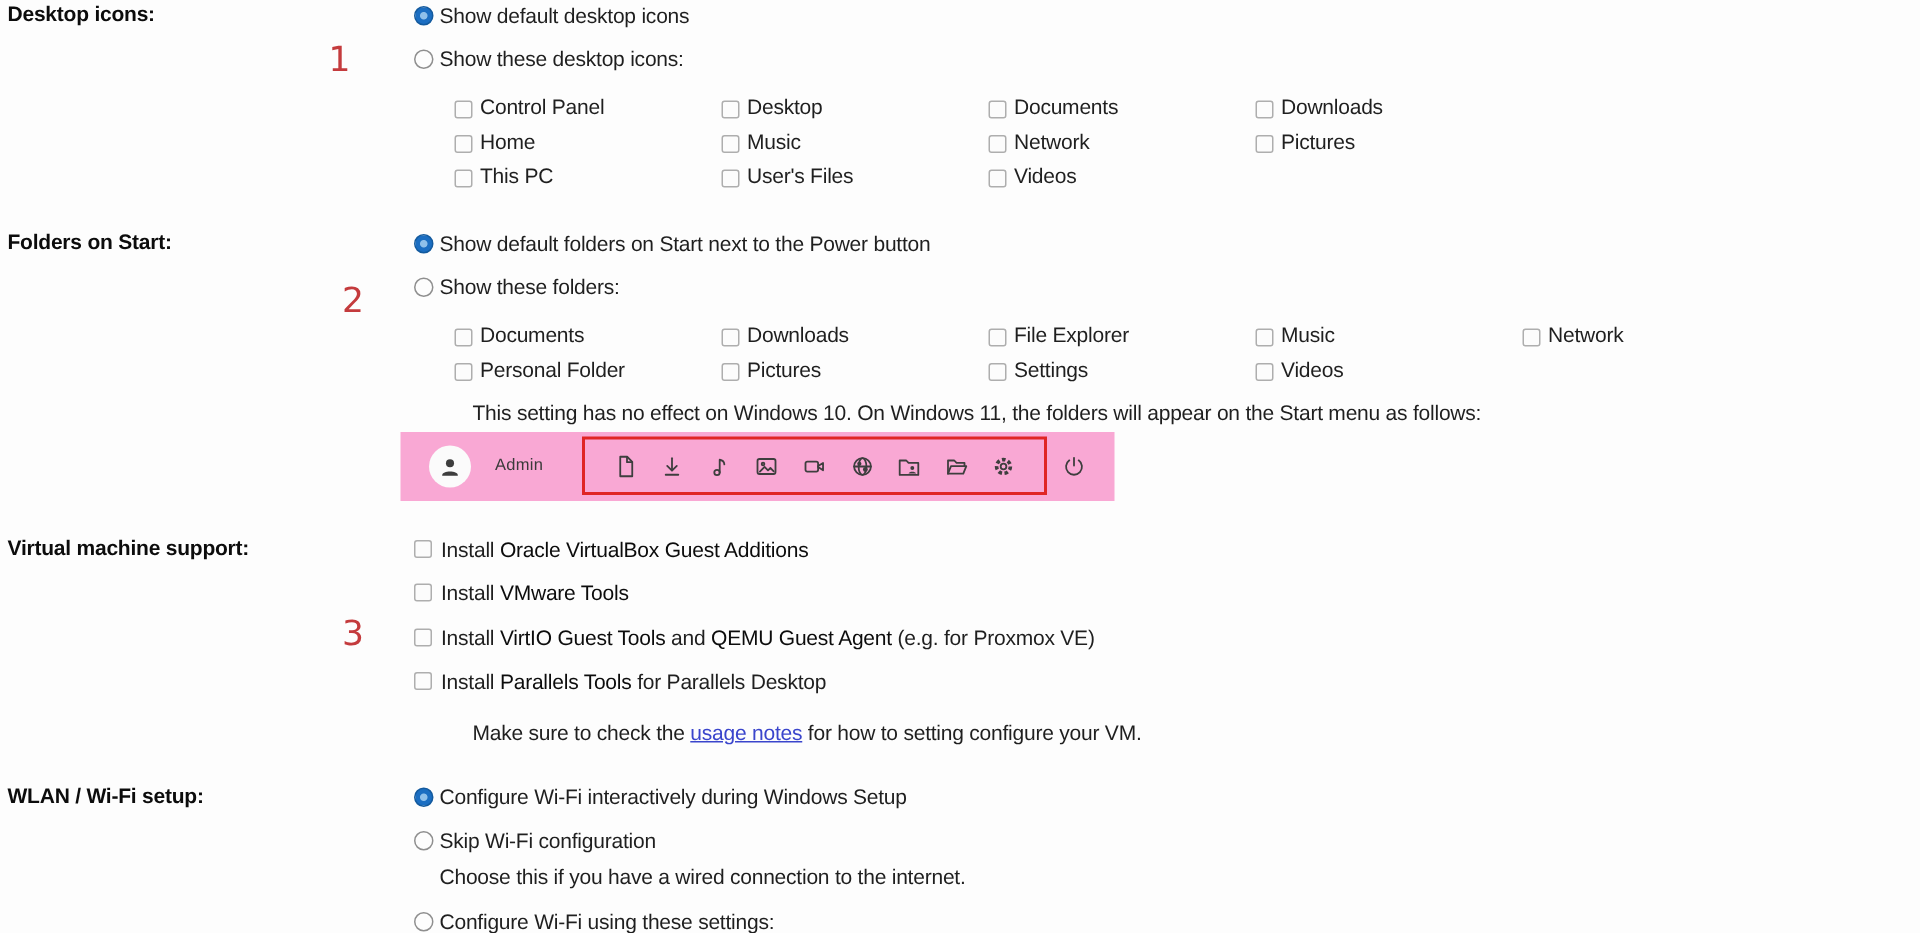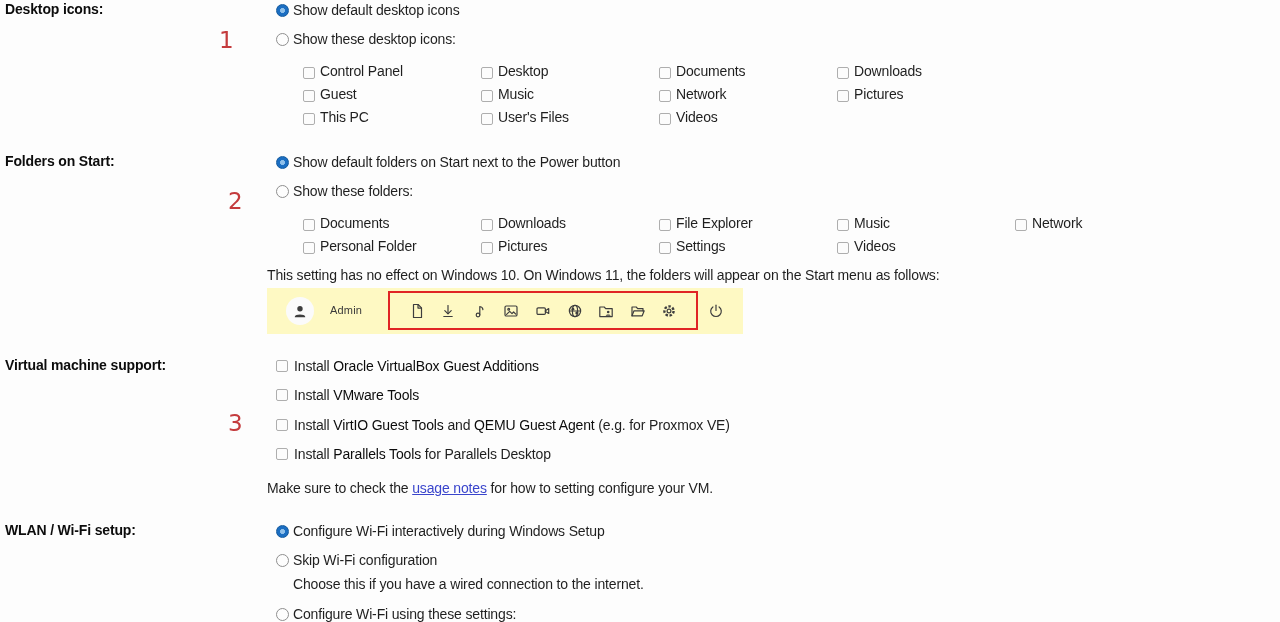--- a/index.html
+++ b/index.html
@@ -41,27 +41,27 @@
     white-space:nowrap; cursor:pointer;
   }
   .box {
     width:12px; height:12px; border:1px solid #aeaeae; border-radius:2px;
     background:#fcfcfc; flex:0 0 auto;
   }
   .vm-row {
     position:absolute; left:276px; display:flex; align-items:center; gap:6px;
     height:18px; white-space:nowrap; cursor:pointer;
   }
-  .note { position:absolute; white-space:nowrap; color:#1f1f1f; }
+  .note { position:absolute; white-space:nowrap; color:#1f1f1f;margin-left:48px; }
   .hint { position:absolute; white-space:nowrap; color:#1f1f1f; }
   b { font-weight:400; color:#0c0c0c; }
   a.link { color:#3a45cc; text-decoration:underline; cursor:pointer; }
   .toolbar {
     position:absolute; left:267px; top:288px; width:476px; height:46px;
-    background:#fef9c3;
+    background:#f9a8d4;
   }
   .avatar {
     position:absolute; left:19px; top:9px; width:28px; height:28px;
     border-radius:50%; background:#fbfbfb;
     display:flex; align-items:center; justify-content:center;
   }
   .admin-name {
     position:absolute; left:63px; top:16px; font-size:11px; color:#3a3a3a;
     letter-spacing:0.2px;
   }
@@ -96,21 +96,21 @@
 </div>
 
 <div class="cb-grid" style="left:303px; top:56px">
   <div class="cb-col">
     <label class="cb">
         <span class="box"></span>
         <span>Control Panel</span>
       </label>
     <label class="cb">
         <span class="box"></span>
-        <span>Guest</span>
+        <span>Home</span>
       </label>
     <label class="cb">
         <span class="box"></span>
         <span>This PC</span>
       </label>
   </div>
   <div class="cb-col">
     <label class="cb">
         <span class="box"></span>
         <span>Desktop</span>

